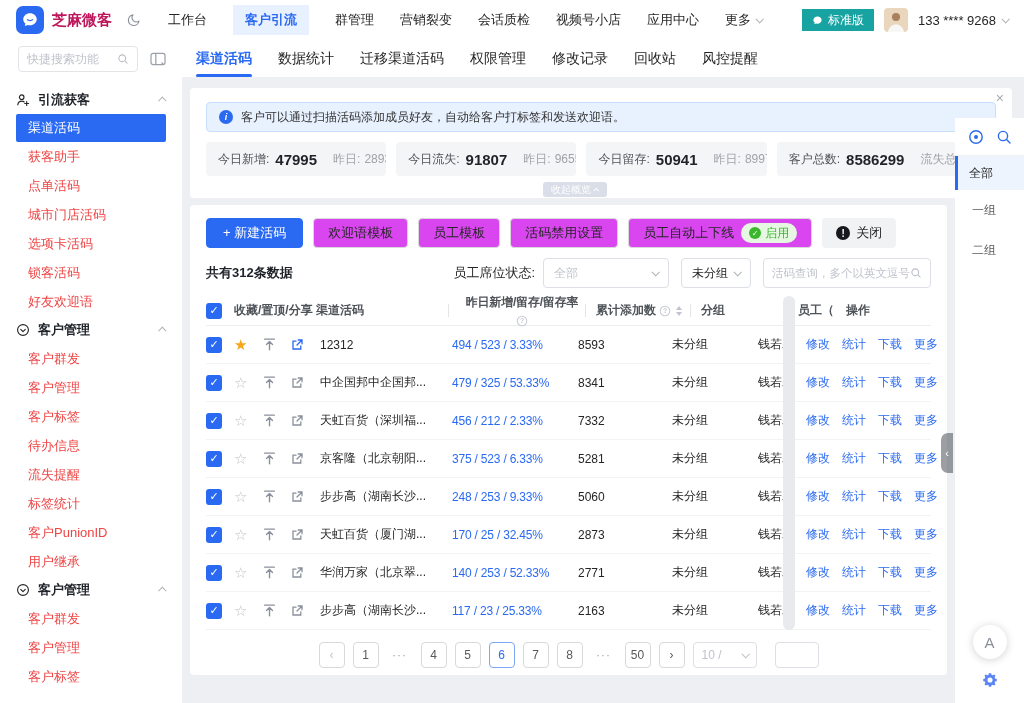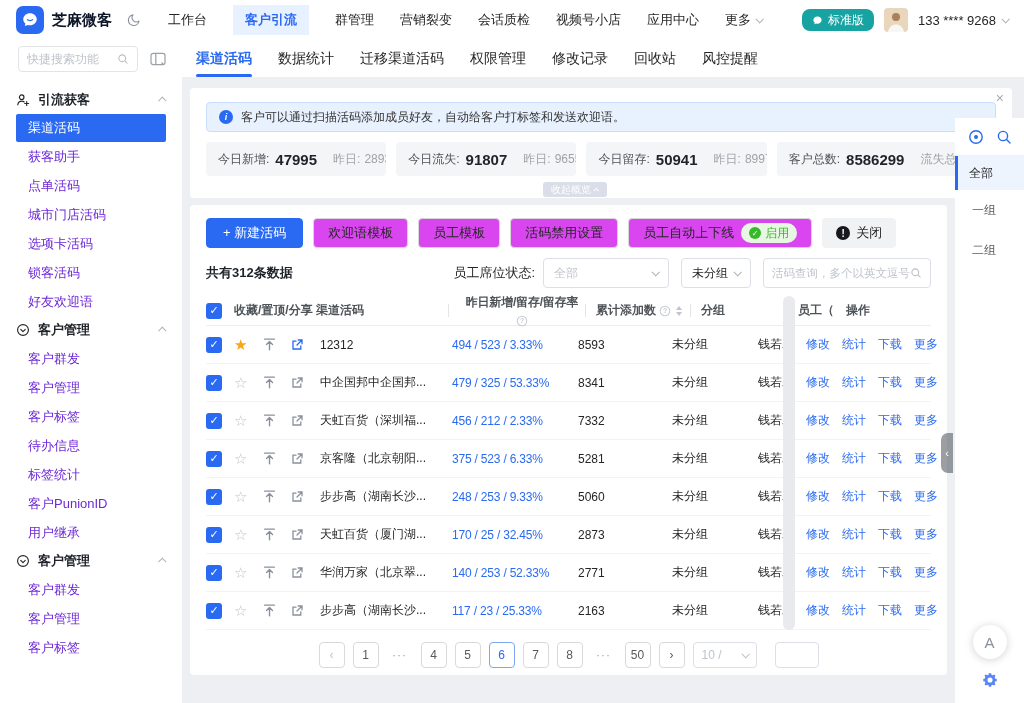--- a/index.html
+++ b/index.html
@@ -2,27 +2,27 @@
 <html><head>
 <meta charset="utf-8">
 <style>
   * { margin:0; padding:0; box-sizing:border-box; }
   html,body { width:1024px; height:703px; overflow:hidden; }
   body { font-family:"Liberation Sans","DejaVu Sans",sans-serif; background:#edeff3; position:relative; color:#262626; }
 
   
   .topbar { position:absolute; top:0; left:0; right:0; height:40px; background:#fff; display:flex; align-items:center; padding:0 16px; z-index:5; }
   .logo-box { width:28px; height:28px; border-radius:7px; background:#2a6af2; display:flex; align-items:center; justify-content:center; margin-right:8px; }
-  .logo-text { font-size:15px; font-weight:bold; color:#0f172a; margin-right:14px; }
+  .logo-text { font-size:15px; font-weight:bold; color:#be185d; margin-right:14px; }
   .moon-wrap { margin-right:26px; display:flex; align-items:center; }
   .nav { display:flex; align-items:center; gap:26px; }
   .nav-item { font-size:13px; color:#262626; cursor:pointer; display:flex; align-items:center; gap:5px; }
   .nav-item.active { background:#e8f1ff; color:#2a6af2; padding:6px 12px; border-radius:0; font-weight:bold; }
   .topbar-right { margin-left:auto; display:flex; align-items:center; gap:10px; }
-  .plan-badge { height:22px; background:#18a3a3; color:#fff; font-size:12px; border-radius:8px; display:flex; align-items:center; gap:5px; padding:0 10px; }
+  .plan-badge { height:22px; background:#18a3a3; color:#fff; font-size:12px; border-radius:0; display:flex; align-items:center; gap:5px; padding:0 10px; }
   .avatar { width:24px; height:24px; border-radius:4px; background:#ead6bd; overflow:hidden; display:flex; align-items:flex-end; justify-content:center; }
   .phone { font-size:13px; color:#262626; display:flex; align-items:center; gap:6px; }
 
   .caret { display:inline-block; width:6px; height:6px; border-right:1.4px solid currentColor; border-bottom:1.4px solid currentColor; transform:rotate(45deg) translateY(-1px); }
   .caret.up { transform:rotate(-135deg) translateY(-1px); }
   .caret.gray { color:#b0b3b8; }
 
   
   .tabsbar { position:absolute; top:40px; left:0; right:0; height:37px; background:#fff; display:flex; align-items:stretch; padding-left:18px; z-index:4; }
   .qsearch { align-self:center; width:120px; height:26px; border:1px solid #e2e4e8; border-radius:4px; display:flex; align-items:center; padding:0 8px; gap:4px; }
@@ -31,21 +31,21 @@
   .panel-toggle { align-self:center; margin-left:12px; display:flex; align-items:center; cursor:pointer; }
   .tabs { display:flex; margin-left:30px; gap:26px; }
   .tab { display:flex; align-items:center; font-size:14px; color:#262626; position:relative; cursor:pointer; }
   .tab.active { color:#2a6af2; font-weight:bold; }
   .tab.active::after { content:""; position:absolute; left:0; right:0; bottom:0; height:3px; border-radius:2px; background:#2a6af2; }
 
   
   .sidebar { position:absolute; top:77px; left:0; bottom:0; width:182px; background:#fff; padding-top:9px; overflow:hidden; z-index:3; }
   .side-group { height:28px; display:flex; align-items:center; padding:0 16px; gap:8px; font-size:13px; font-weight:bold; color:#1f2329; cursor:pointer; }
   .side-group .caret { margin-left:auto; }
-  .side-item { height:29px; display:flex; align-items:center; padding-left:28px; font-size:13px; color:#6d28d9; cursor:pointer; white-space:nowrap; }
+  .side-item { height:29px; display:flex; align-items:center; padding-left:28px; font-size:13px; color:#ef4444; cursor:pointer; white-space:nowrap; }
   .side-item.active { margin:0 16px; padding-left:12px; height:28px; background:#2a6af2; color:#fff; border-radius:2px; }
 
   
   .main { position:absolute; top:77px; left:182px; right:0; bottom:0; background:#edeff3; }
 
   .card1 { position:absolute; left:8px; top:11px; right:12px; height:110px; background:#fff; border-radius:4px; }
   .card1-close { position:absolute; top:2px; right:8px; font-size:14px; color:#a8abb2; cursor:pointer; line-height:16px; }
   .banner { margin:14px 16px 0 16px; height:30px; background:#e8f1fe; border:1px solid #c9ddfc; border-radius:4px; display:flex; align-items:center; gap:8px; padding:0 12px; font-size:12px; color:#333; }
   .info-dot { width:14px; height:14px; border-radius:50%; background:#2a6af2; color:#fff; font-size:9px; font-style:italic; font-weight:bold; display:flex; align-items:center; justify-content:center; flex:none; }
   .stats-row { margin:10px 16px 0 16px; display:flex; gap:10px; }
@@ -238,20 +238,21 @@
           <path d="M5.4 7.2 8 9.8l2.6-2.6" stroke="#262626" stroke-width="1.3" fill="none" stroke-linecap="round" stroke-linejoin="round"></path>
         </svg>
     </span>
     <span>客户管理</span>
     <span class="caret up gray"></span>
   </div>
   <div class="side-item">客户群发</div>
   <div class="side-item">客户管理</div>
   <div class="side-item">客户标签</div>
   <div class="side-item">待办信息</div>
+  <div class="side-item">流失提醒</div>
   <div class="side-item">标签统计</div>
   <div class="side-item">客户PunionID</div>
   <div class="side-item">用户继承</div>
 
   <div class="side-group">
     <span>
       <svg width="14" height="14" viewBox="0 0 16 16">
           <circle cx="8" cy="8" r="6.2" stroke="#262626" stroke-width="1.3" fill="none"></circle>
           <path d="M5.4 7.2 8 9.8l2.6-2.6" stroke="#262626" stroke-width="1.3" fill="none" stroke-linecap="round" stroke-linejoin="round"></path>
         </svg>

